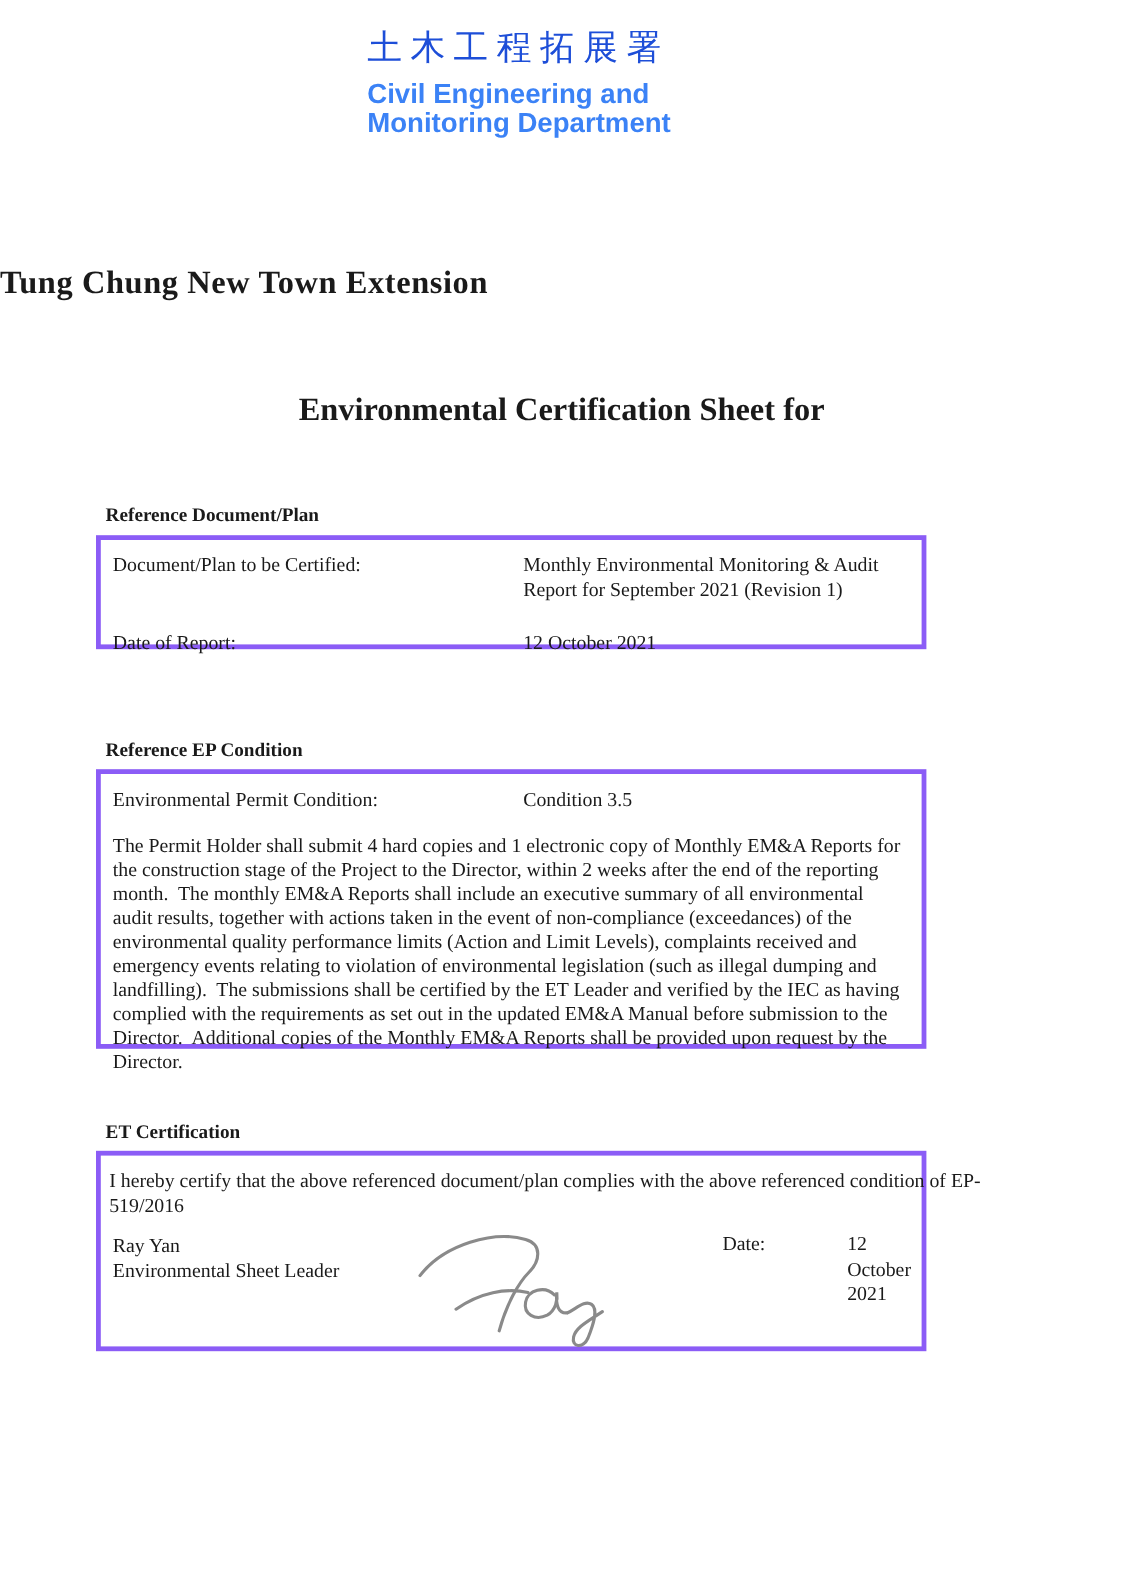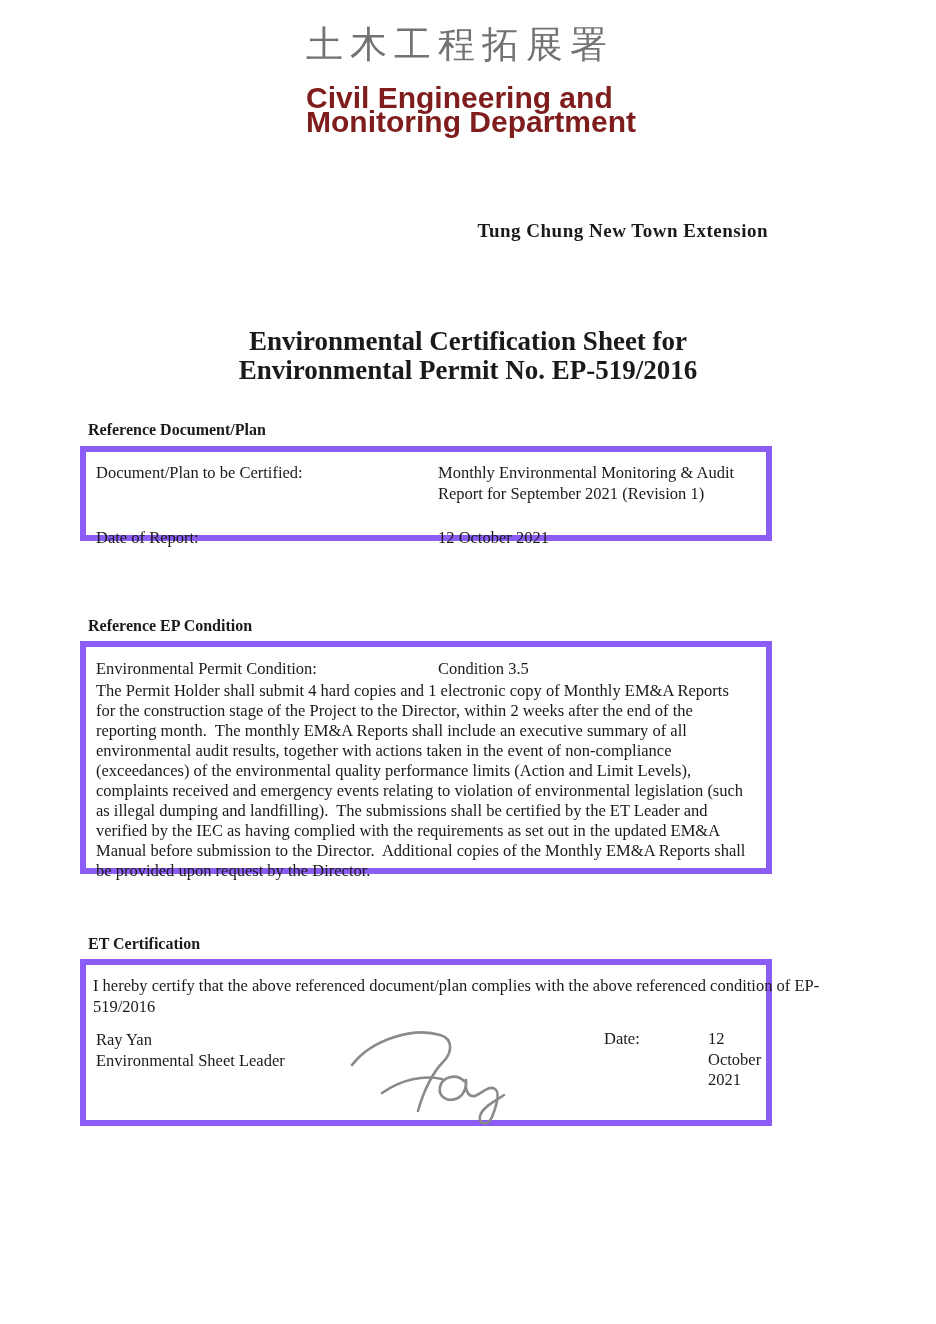--- a/index.html
+++ b/index.html
@@ -14,58 +14,58 @@
   .logo-graphic svg { position: absolute; left: 0; top: 0; }
   .logo-acronym {
     position: absolute; left: 1px; top: 36px;
     font-family: "Liberation Sans", sans-serif;
     font-weight: bold; font-size: 30px; letter-spacing: 0.5px;
     color: #1b7ea7; transform: scaleX(0.96); transform-origin: left;
   }
   .logo-text { margin-left: 12px; padding-top: 8px; }
   .logo-zh {
     font-family: "DejaVu Sans", sans-serif;
-    font-size: 37px; letter-spacing: 7px; color: #737373; white-space: nowrap;
+    font-size: 29px; letter-spacing: 7px; color: #1d4ed8; white-space: nowrap;
   }
   .logo-en {
-    margin-top: 16px;
+    margin-top: 6px;
     font-family: "Liberation Sans", sans-serif;
-    font-weight: bold; font-size: 30px; line-height: 24px; color: #7f1d1d;
+    font-weight: bold; font-size: 23px; line-height: 24px; color: #3b82f6;
   }
 
   
   .project-title {
     position: absolute; left: 0; top: 220px; width: 768px;
-    text-align: right; font-weight: bold; font-size: 19px; letter-spacing: 0.5px;
+    text-align: left; font-weight: bold; font-size: 27px; letter-spacing: 0.5px;
   }
   .doc-title {
     position: absolute; left: 0; top: 327px; width: 936px;
     text-align: center; font-weight: bold; font-size: 27px; line-height: 29px;
   }
 
   
   .section-heading { position: absolute; left: 88px; font-weight: bold; font-size: 16px; }
   #heading-ref-doc { top: 421px; }
   #heading-ref-ep  { top: 617px; }
   #heading-et-cert { top: 935px; }
 
   .box {
     position: absolute; left: 80px; width: 692px;
-    border: 6px solid #8b5cf6; background: #ffffff;
+    border: 4px solid #8b5cf6; background: #ffffff;
     font-size: 16.5px; line-height: 20.5px;
   }
   #box-ref-doc { top: 446px; height: 95px; padding: 11px 10px; }
   #box-ref-ep  { top: 641px; height: 233px; padding: 12px 10px; }
   #box-et-cert { top: 959px; height: 167px; padding: 11px 7px; }
 
   .kv-row { display: grid; grid-template-columns: 342px 1fr; align-items: start; }
   .kv-row + .kv-row { margin-top: 24px; }
   .kv-value { white-space: pre-wrap; padding-right: 8px; }
 
-  .para { margin-top: 1px; white-space: pre-wrap; line-height: 20px; padding-right: 4px; }
+  .para { margin-top: 17px; white-space: pre-wrap; line-height: 20px; padding-right: 4px; }
 
   .statement { white-space: pre-wrap; width: 760px; }
 
   .signer { position: absolute; left: 10px; top: 64px; line-height: 21px; }
   .signature { position: absolute; left: 258px; top: 58px; width: 178px; height: 104px; }
   .date-label { position: absolute; left: 518px; top: 64px; }
   .date-value { position: absolute; left: 622px; top: 64px; }
 </style>
 </head>
 <body>
@@ -79,21 +79,20 @@
         <div>Civil Engineering and</div>
         <div>Monitoring Department</div>
       </div>
     </div>
   </div>
 
   <div class="project-title">Tung Chung New Town Extension</div>
 
   <div class="doc-title">
     <div>Environmental Certification Sheet for</div>
-    <div>Environmental Permit No. EP-519/2016</div>
   </div>
 
   <div class="section-heading" id="heading-ref-doc">Reference Document/Plan</div>
   <div class="box" id="box-ref-doc">
     <div class="kv-row">
       <div class="kv-label">Document/Plan to be Certified:</div>
       <div class="kv-value">Monthly Environmental Monitoring &amp; Audit Report for September 2021 (Revision 1)</div>
     </div>
     <div class="kv-row">
       <div class="kv-label">Date of Report:</div>

